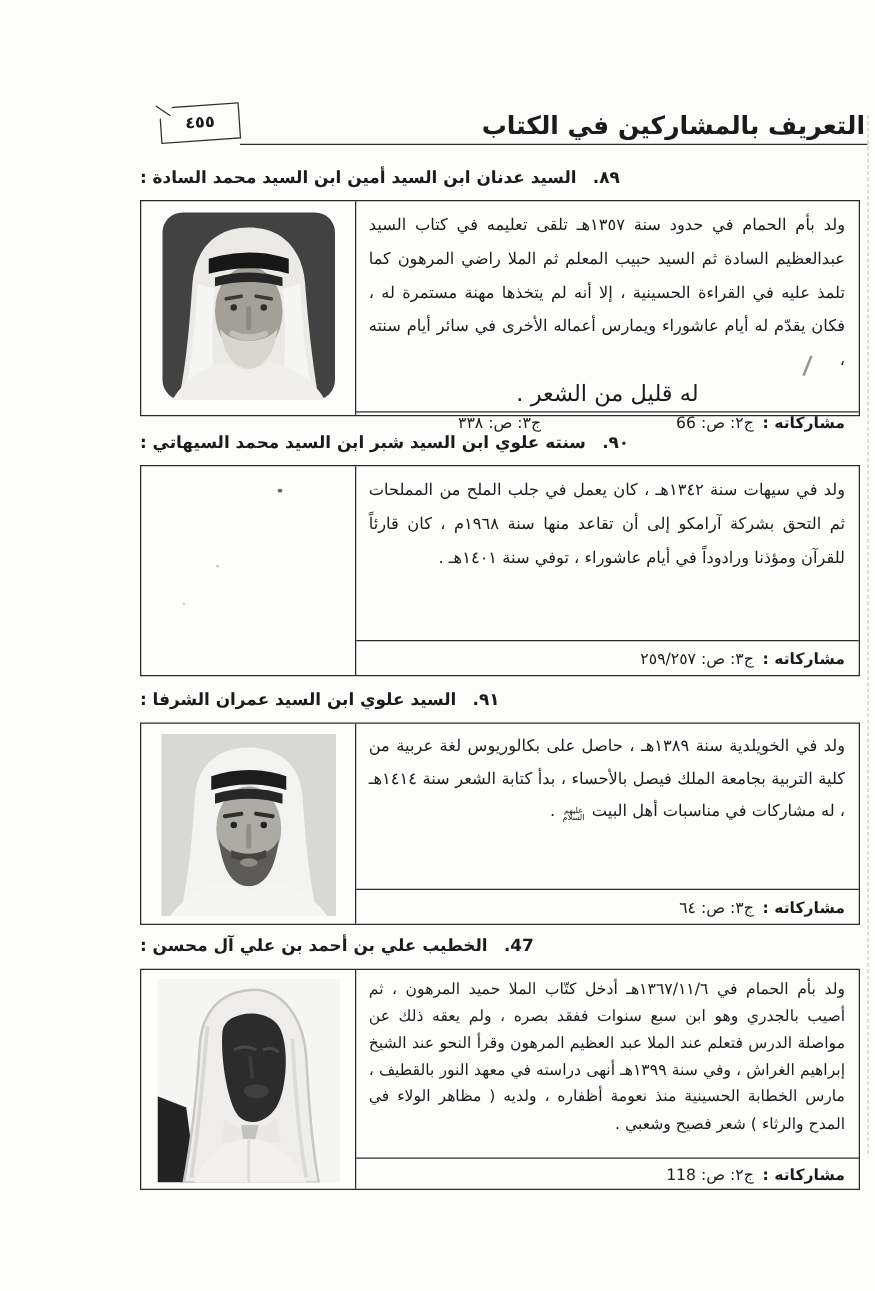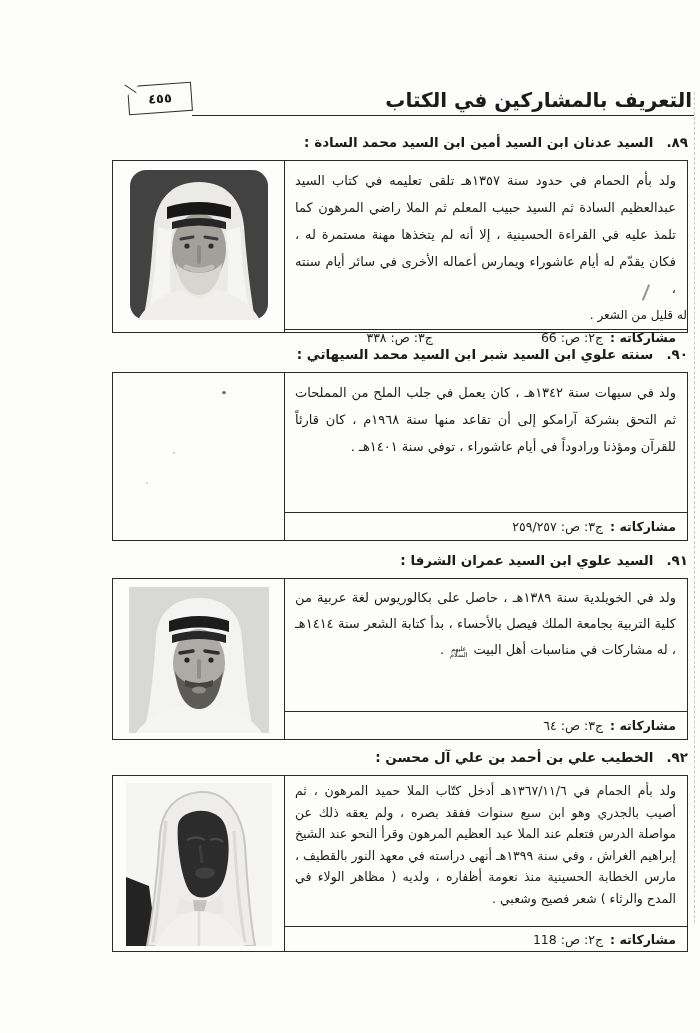--- a/index.html
+++ b/index.html
@@ -26,37 +26,37 @@
     border-top:11px solid #fcfcfb; border-right:13px solid transparent;
     box-shadow:-1px -1px 0 #fcfcfb;
   }
   .pagenum-fold::after {
     content:""; position:absolute; left:-1px; top:-12px; width:14px; height:1px;
     background:#2c2c2c; transform:rotate(38deg); transform-origin:left top;
   }
   
   .entry { position:absolute; left:112px; width:576px; }
   .entry-title {
-    direction:rtl; text-align:right; font-size:13.5px; font-weight:bold;
+    direction:rtl; text-align:left; font-size:13.5px; font-weight:bold;
     height:20px; margin-bottom:6px; white-space:nowrap;
   }
   .entry-title .num { margin-inline-end:13px; }
   .entry-box {
     display:flex; flex-direction:row; border:1.6px solid #2a2a2a; background:#fdfdfc;
   }
   .photo-cell {
     width:172px; flex:0 0 172px; border-right:1.4px solid #2a2a2a;
     display:flex; justify-content:center; align-items:flex-start; position:relative;
   }
   .text-cell { flex:1; display:flex; flex-direction:column; direction:rtl; }
   .bio {
     direction:rtl; text-align:justify; font-size:13px; line-height:27px;
     padding:6px 11px 0 10px;
   }
-  .bio-center { direction:rtl; font-size:12px; line-height:27px; }
+  .bio-center { direction:rtl; text-align:center; font-size:18px; line-height:27px; }
   .refs-row {
     margin-top:auto; border-top:1.3px solid #2a2a2a; direction:rtl;
     display:flex; align-items:center; height:28px; padding:0 11px;
     font-size:12.5px; white-space:nowrap;
   }
   .refs-label { font-weight:bold; margin-inline-end:7px; }
   .ref + .ref { margin-inline-start:108px; }
   .honorific {
     display:inline-block; width:21px; font-size:6.5px; line-height:6.5px;
     text-align:center; vertical-align:-3px; color:#222;
@@ -175,21 +175,21 @@
         <div class="refs-row">
           <span class="refs-label">مشاركاته :</span>
           <span class="ref">ج٣: ص: ٦٤</span>
         </div>
       </div>
     </div>
   </section>
 
   <section class="entry e92" style="top:749px">
     <div class="entry-title">
-      <span class="num">٩٢.</span><span>الخطيب علي بن أحمد بن علي آل محسن :</span>
+      <span class="num">47.</span><span>الخطيب علي بن أحمد بن علي آل محسن :</span>
     </div>
     <div class="entry-box" style="height:177px">
       <div class="photo-cell">
         <svg class="portrait" style="margin-top:7px" width="146" height="163" viewBox="0 0 146 163" aria-hidden="true">
           <rect width="146" height="163" fill="#f5f5f3"></rect>
           <path d="M0 94 L23 103 L31 163 L0 163 Z" fill="#232323"></path>
           <path d="M74 9 C48 11 36 29 34 51 C32 84 29 120 21 163 L129 163 C123 130 121 96 119 63 C117 33 101 7 74 9 Z" fill="#eeedeb" stroke="#c8c7c4" stroke-width="2"></path>
           <path d="M40 38 C36 80 33 120 27 159" stroke="#d8d7d4" stroke-width="3" fill="none"></path>
           <path d="M108 48 C110 88 113 126 119 159" stroke="#dadad6" stroke-width="3" fill="none"></path>
           <path d="M52 42 C54 25 91 21 99 42 C105 58 103 85 97 99 C91 113 76 119 66 111 C56 103 50 61 52 42 Z" fill="#2c2c2c"></path>

